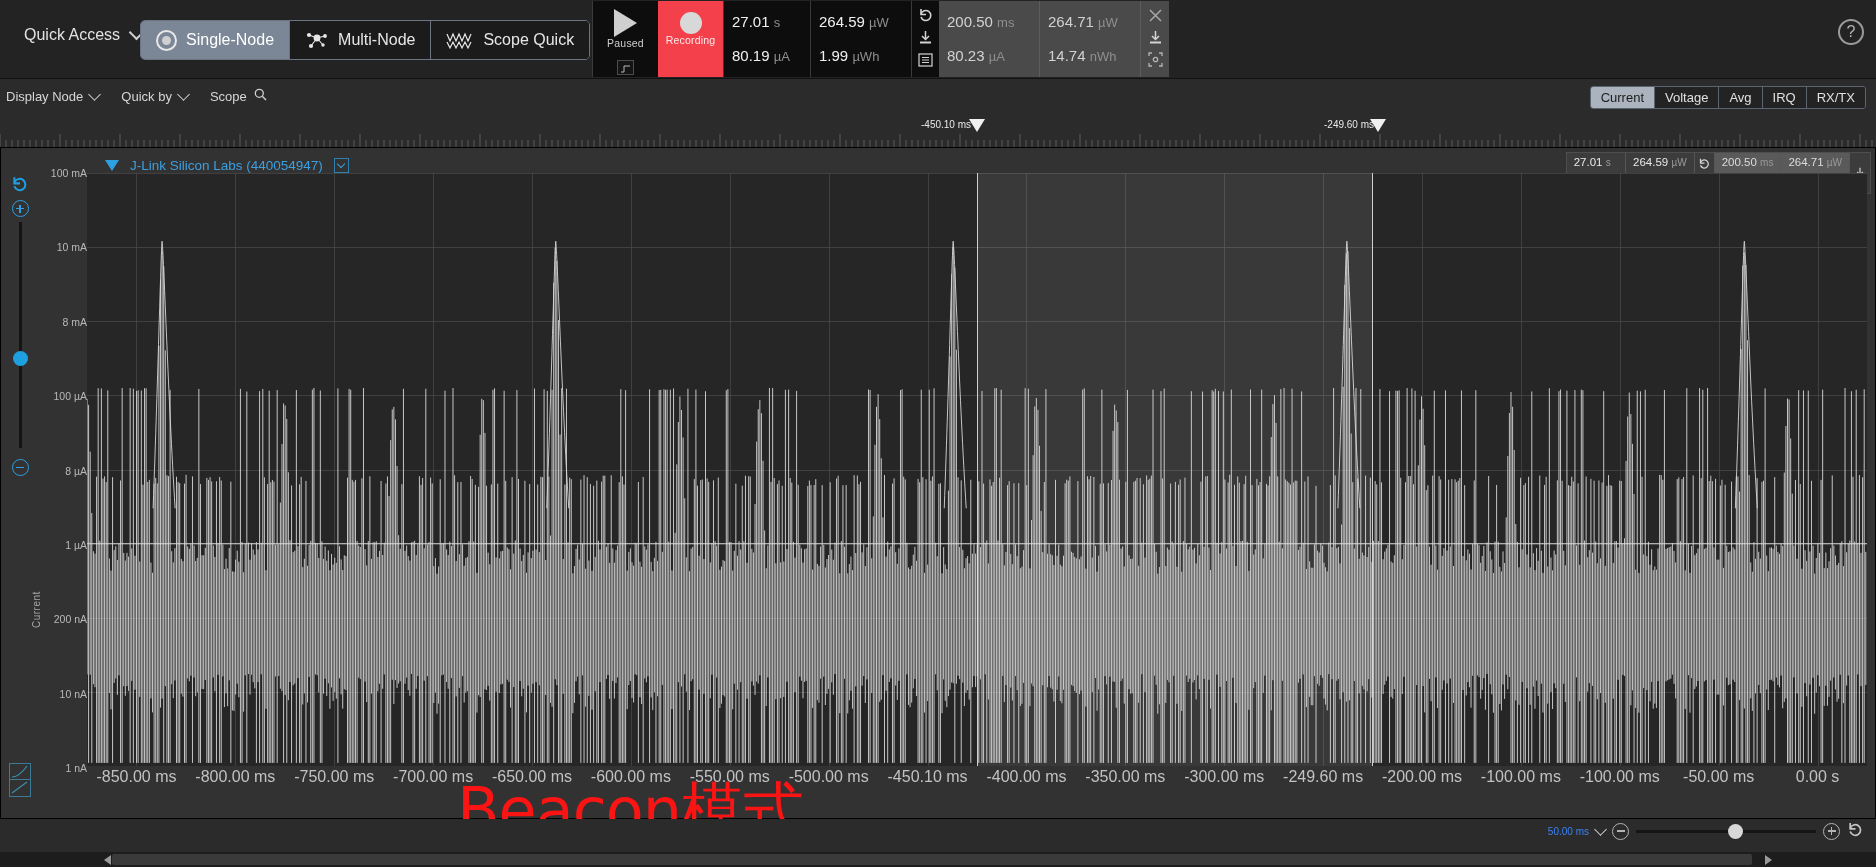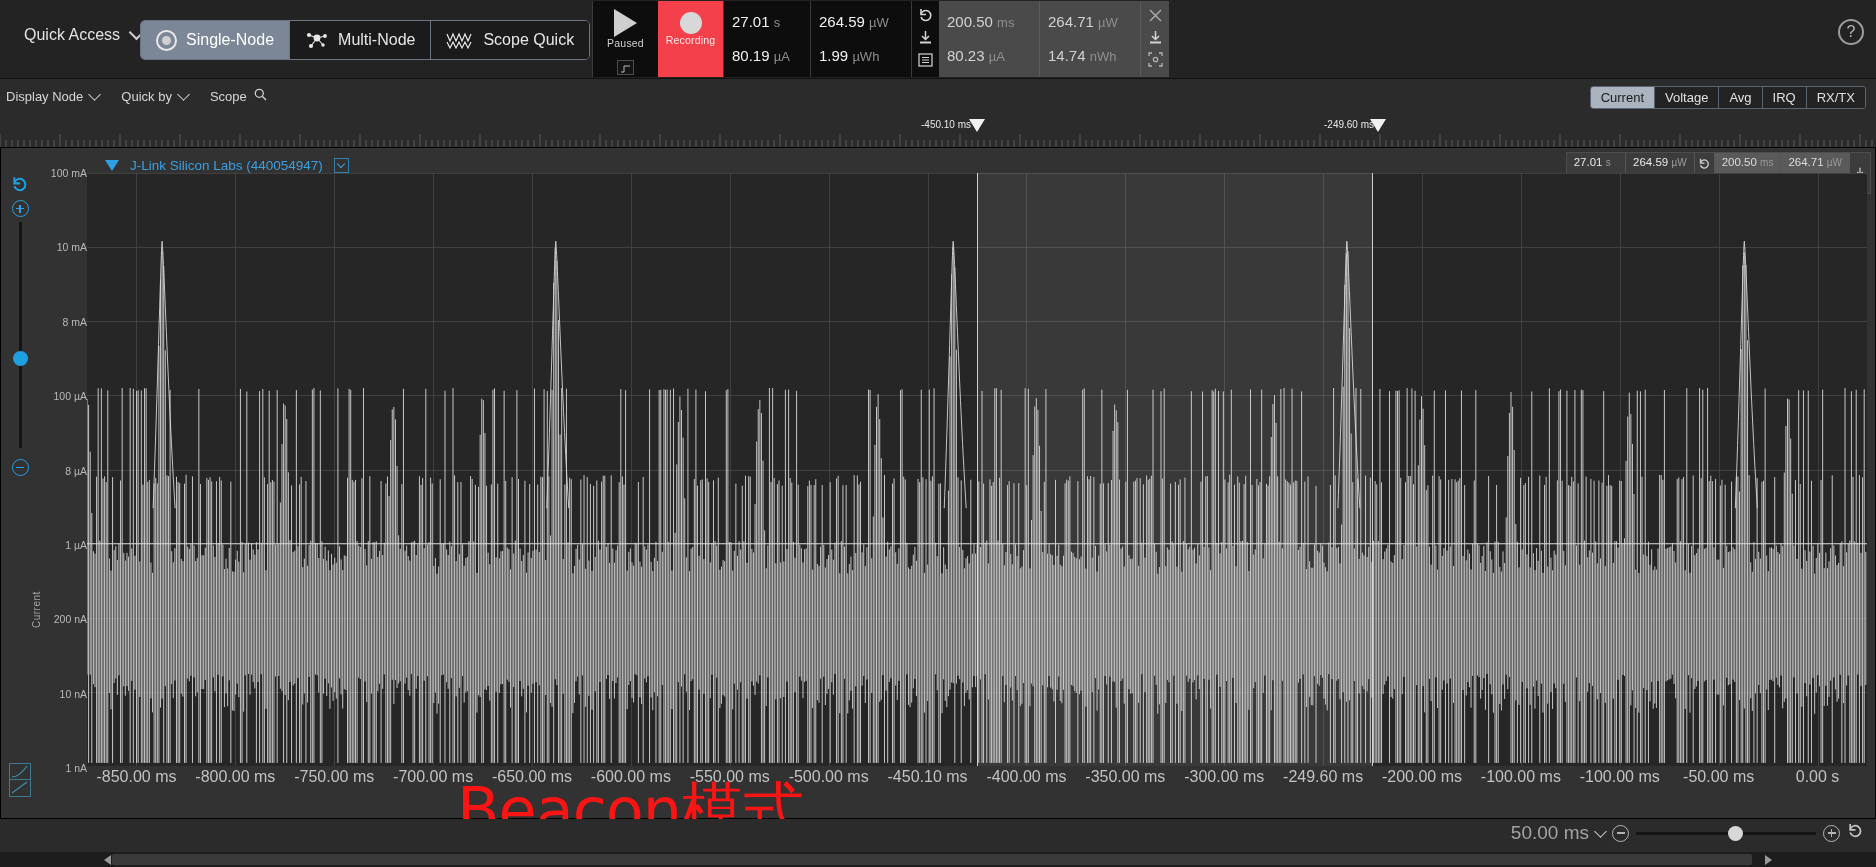--- a/index.html
+++ b/index.html
@@ -287,21 +287,21 @@
     white-space: pre-line; letter-spacing: -1px;
   }
 
   
   .bottombar {
     position: absolute; left: 0; bottom: 0; width: 1876px; height: 48px;
     background: #2b2b2b;
   }
   .timescale {
     position: absolute; right: 12px; top: 3px; display: flex; align-items: center;
-    gap: 7px; font-size: 19px; color: #a3a3a3;
+    gap: 7px; font-size: 10px; color: #3b82f6;
   }
   .ts-circ {
     width: 17px; height: 17px; border-radius: 50%; border: 1.5px solid #b4b4b4;
     position: relative; cursor: pointer;
   }
   .ts-circ::before { content:""; position:absolute; left:3.5px; top:6.75px; width:8px; height:1.6px; background:#b4b4b4;}
   .ts-circ.plus::after { content:""; position:absolute; left:6.7px; top:3.5px; width:1.6px; height:8px; background:#b4b4b4;}
   .ts-track {
     width: 180px; height: 3px; background: #151515; position: relative;
   }

